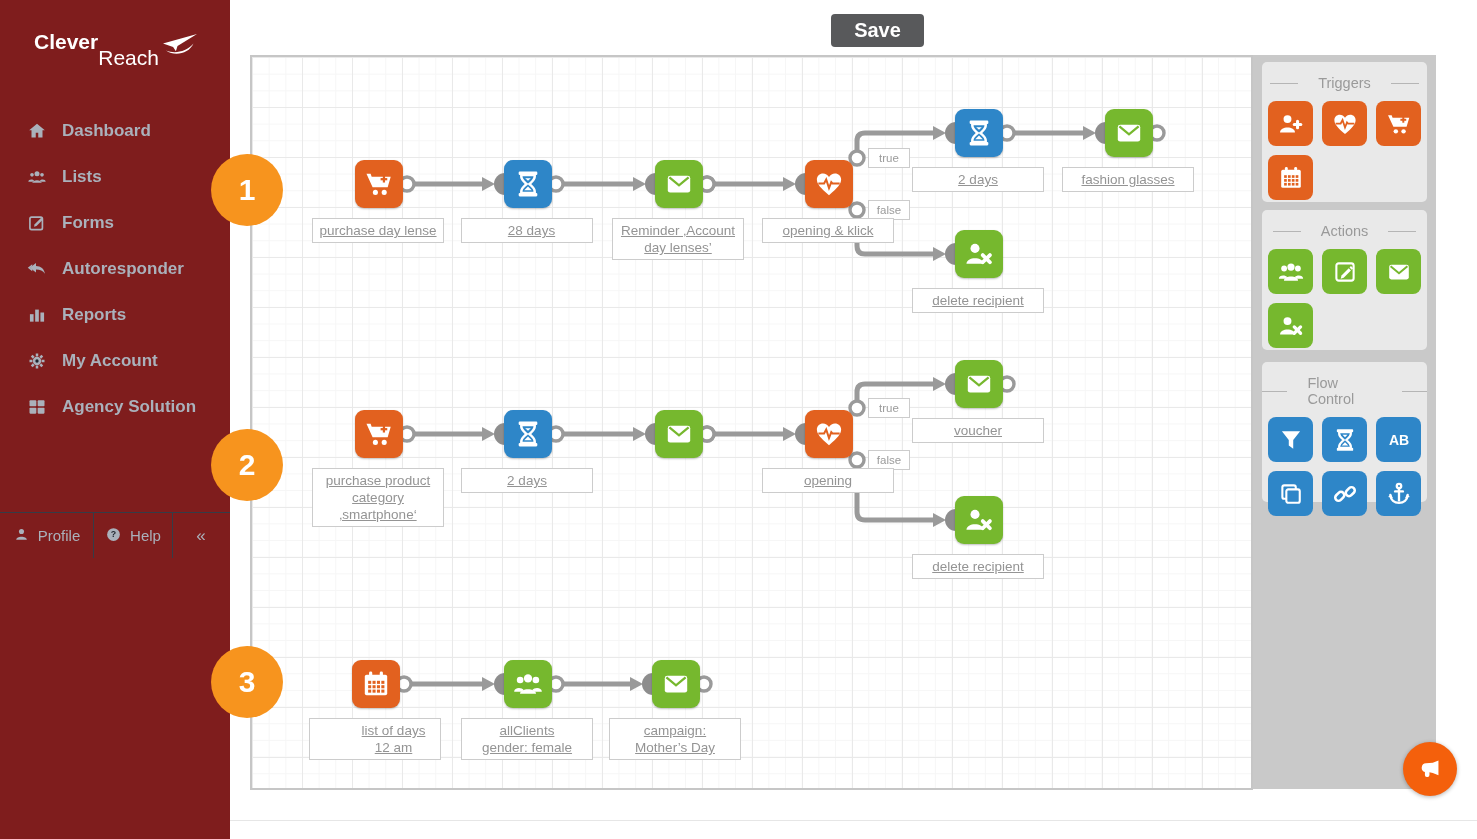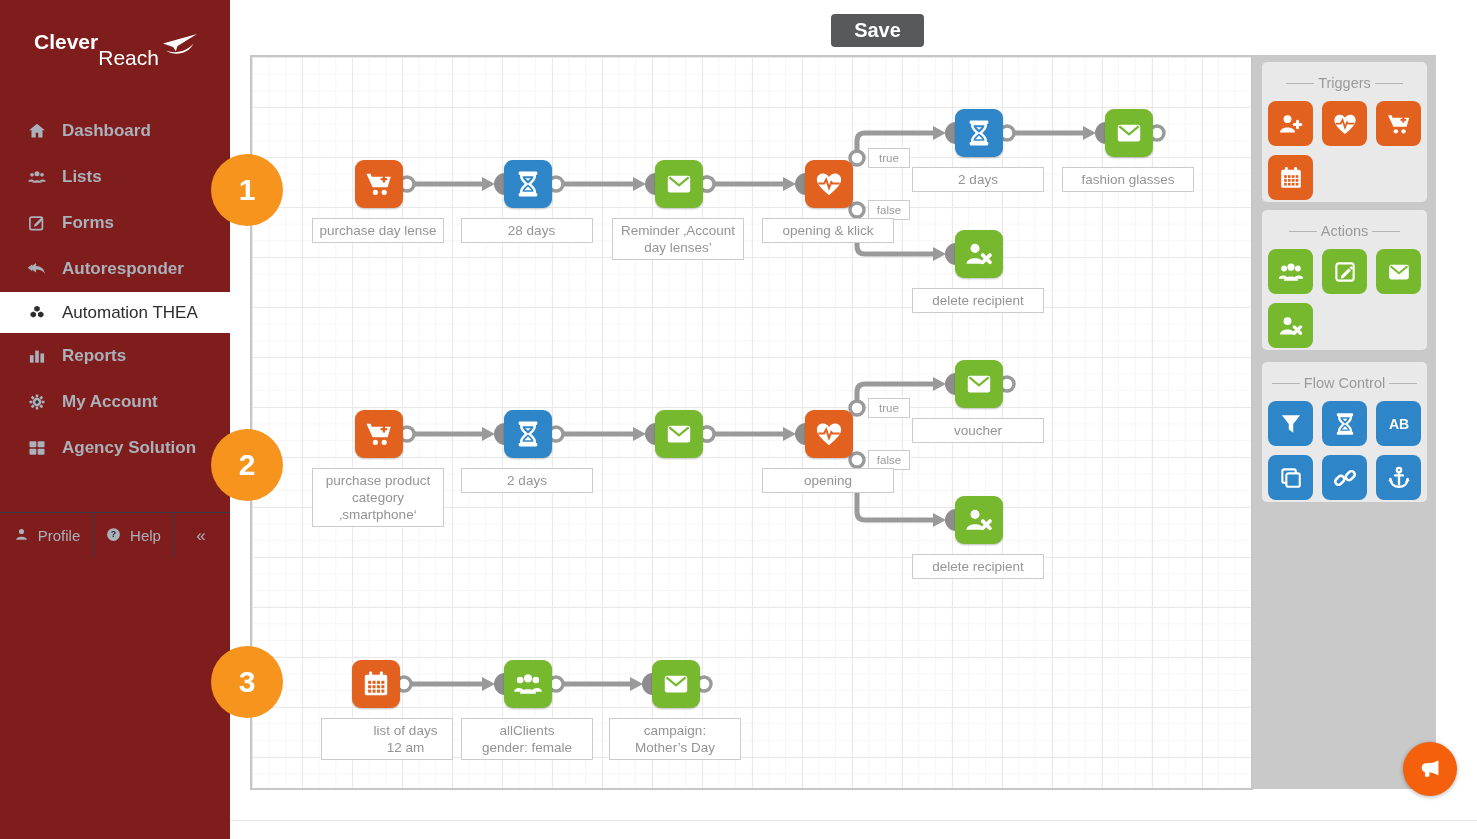--- a/index.html
+++ b/index.html
@@ -39,38 +39,38 @@
       linear-gradient(to bottom,#e9e9e9 1px,transparent 1px),
       linear-gradient(to right,#f6f6f6 1px,transparent 1px),
       linear-gradient(to bottom,#f6f6f6 1px,transparent 1px);
     background-size:50px 50px,50px 50px,16.66px 16.66px,16.66px 16.66px; }
   .wires { position:absolute; left:0; top:0; z-index:1; }
   .node { position:absolute; width:48px; height:48px; border-radius:9px; z-index:2;
     display:flex; align-items:center; justify-content:center; cursor:pointer;
     box-shadow:0 1px 2px rgba(0,0,0,.25); }
   .node-label { position:absolute; z-index:3; background:#fff; border:1px solid #ccc;
     color:#949494; font-size:13.5px; line-height:17px; text-align:center;
-    padding:3px 2px; white-space:pre-line; width:132px; }
+    padding:3px 2px; white-space:pre-line; width:132px;text-decoration:underline; }
   .branch-label { position:absolute; z-index:3; background:#fff; border:1px solid #ccc;
     color:#9b9b9b; font-size:11.5px; line-height:18px; text-align:center; width:42px; height:20px; }
 
   
   .badge { position:absolute; width:72px; height:72px; border-radius:50%;
     color:#fff; font-size:30px; font-weight:bold; display:flex; align-items:center;
     justify-content:center; z-index:6; }
   .fab { position:absolute; left:1403px; top:742px; width:54px; height:54px; border-radius:50%;
     display:flex; align-items:center; justify-content:center; z-index:6; cursor:pointer;
     box-shadow:0 1px 4px rgba(0,0,0,.3); }
 
   
   .palette { position:absolute; left:1253px; top:55px; width:183px; height:734px;
     background:#c9c9c9; z-index:2; }
   .pal-card { position:absolute; left:9px; width:165px; height:140px;
     background:#e9e9e9; border-radius:5px; }
-  .pal-head { display:flex; align-items:center; justify-content:center; gap:4px;
+  .pal-head { display:flex; align-items:center; justify-content:center; gap:20px;
     color:#9a9a9a; font-size:14.5px; margin-top:13px; }
   .pal-head .dash { width:28px; height:0; border-top:1px solid #b5b5b5; }
   .pal-tiles { display:flex; flex-wrap:wrap; gap:9px; padding:10px 6px 0 6px; }
   .tile { width:45px; height:45px; border-radius:8px; display:flex; align-items:center;
     justify-content:center; cursor:pointer; }
 
   .foot-line { position:absolute; left:230px; top:820px; width:1247px; height:1px;
     background:#e6e6e6; z-index:1; }
 </style>
 </head>
@@ -118,32 +118,20 @@
         <span>Forms</span>
       </div>
       <div class="nav-item">
         <span class="ic">
           <svg width="20" height="20" viewBox="0 0 24 24">
             <path d="M10.8 8.3V4.9L3.4 10.5l7.4 5.6v-3.4c5 0 8.3 1.6 10.7 5-.9-6.1-4.9-9.4-10.7-9.4z" fill="#aab1bb"></path>
             <path d="M6.3 6.3 0.9 10.5l5.4 4.1v-2.3l-2.5-1.8 2.5-1.9z" fill="#aab1bb"></path>
           </svg>
         </span>
         <span>Autoresponder</span>
-      </div>
-      <div class="nav-item active">
-        <span class="ic">
-          <svg width="20" height="20" viewBox="0 0 24 24">
-            <g fill="#2d2d2d">
-              <path d="M12 3.4 8.7 5.2v3.4L12 10.4l3.3-1.8V5.2z"></path>
-              <path d="M7.5 10.3 4.2 12.1v3.4l3.3 1.8 3.3-1.8v-3.4z"></path>
-              <path d="M16.5 10.3l-3.3 1.8v3.4l3.3 1.8 3.3-1.8v-3.4z"></path>
-            </g>
-          </svg>
-        </span>
-        <span>Automation THEA</span>
       </div>
       <div class="nav-item">
         <span class="ic">
           <svg width="20" height="20" viewBox="0 0 24 24">
             <g fill="#aab1bb">
               <rect x="3.5" y="11" width="4.4" height="9"></rect>
               <rect x="9.8" y="5.5" width="4.4" height="14.5"></rect>
               <rect x="16.1" y="9" width="4.4" height="11"></rect>
             </g>
           </svg>
@@ -424,21 +412,21 @@
           <rect x="9.4" y="12.9" width="2.3" height="2.3"></rect>
           <rect x="12.7" y="12.9" width="2.3" height="2.3"></rect>
           <rect x="16" y="12.9" width="2.3" height="2.3"></rect>
           <rect x="6.1" y="16.2" width="2.3" height="2.3"></rect>
           <rect x="9.4" y="16.2" width="2.3" height="2.3"></rect>
           <rect x="12.7" y="16.2" width="2.3" height="2.3"></rect>
           <rect x="16" y="16.2" width="2.3" height="2.3"></rect>
         </g>
       </svg>
     </div>
-    <div class="node-label" style="left: 69px; top: 661px; padding-left: 39px;">list of days
+    <div class="node-label" style="left: 57px; top: 661px; padding-left: 39px;">list of days
 12 am</div>
     <div class="node" style="left: 252px; top: 603px; background: rgb(118, 184, 46);">
       <svg width="32" height="32" viewBox="0 0 24 24">
         <g fill="#fff">
           <circle cx="6.1" cy="9" r="2.5"></circle>
           <circle cx="17.9" cy="9" r="2.5"></circle>
           <circle cx="12" cy="7.8" r="3.1"></circle>
           <path d="M1.6 17.8c0-3.4 5.6-3.6 7.3-1.2l-2.2 1.2zM22.4 17.8c0-3.4-5.6-3.6-7.3-1.2l2.2 1.2z"></path>
           <path d="M6 19.4c0-4.6 12-4.6 12 0z"></path>
         </g>

